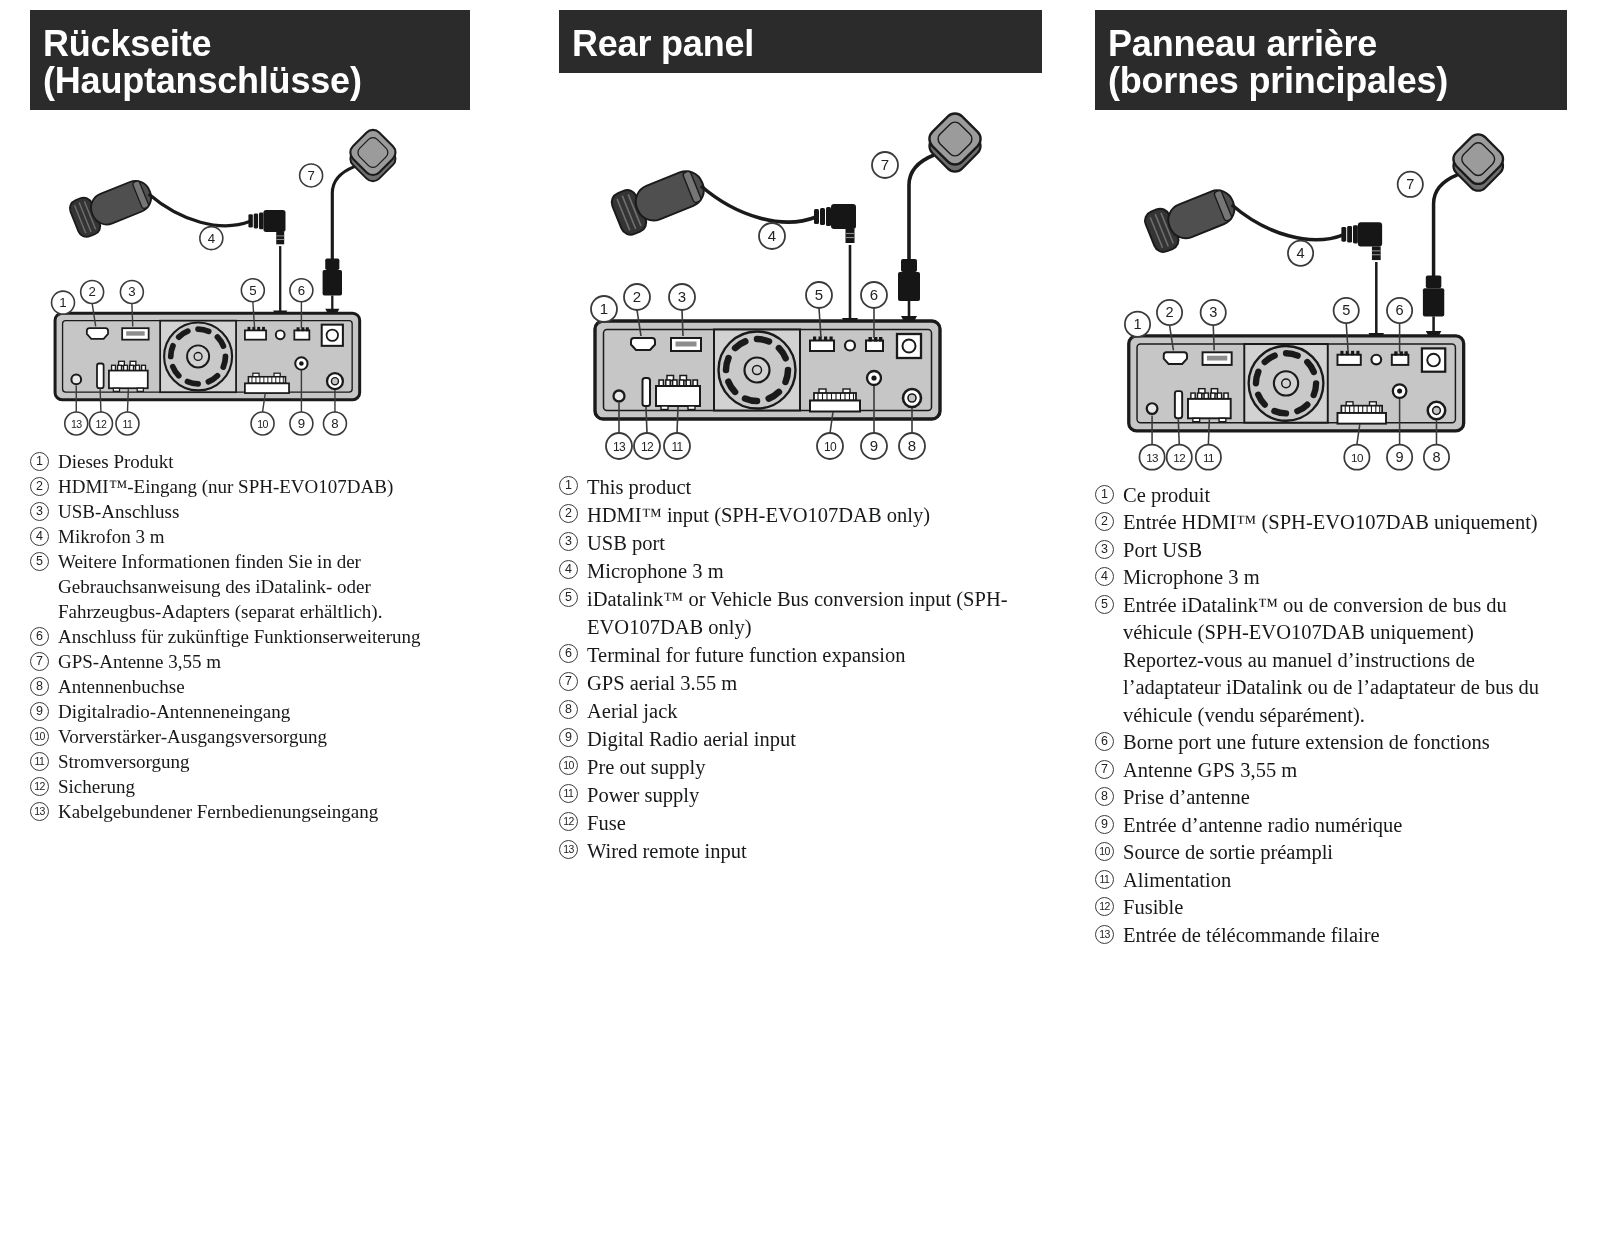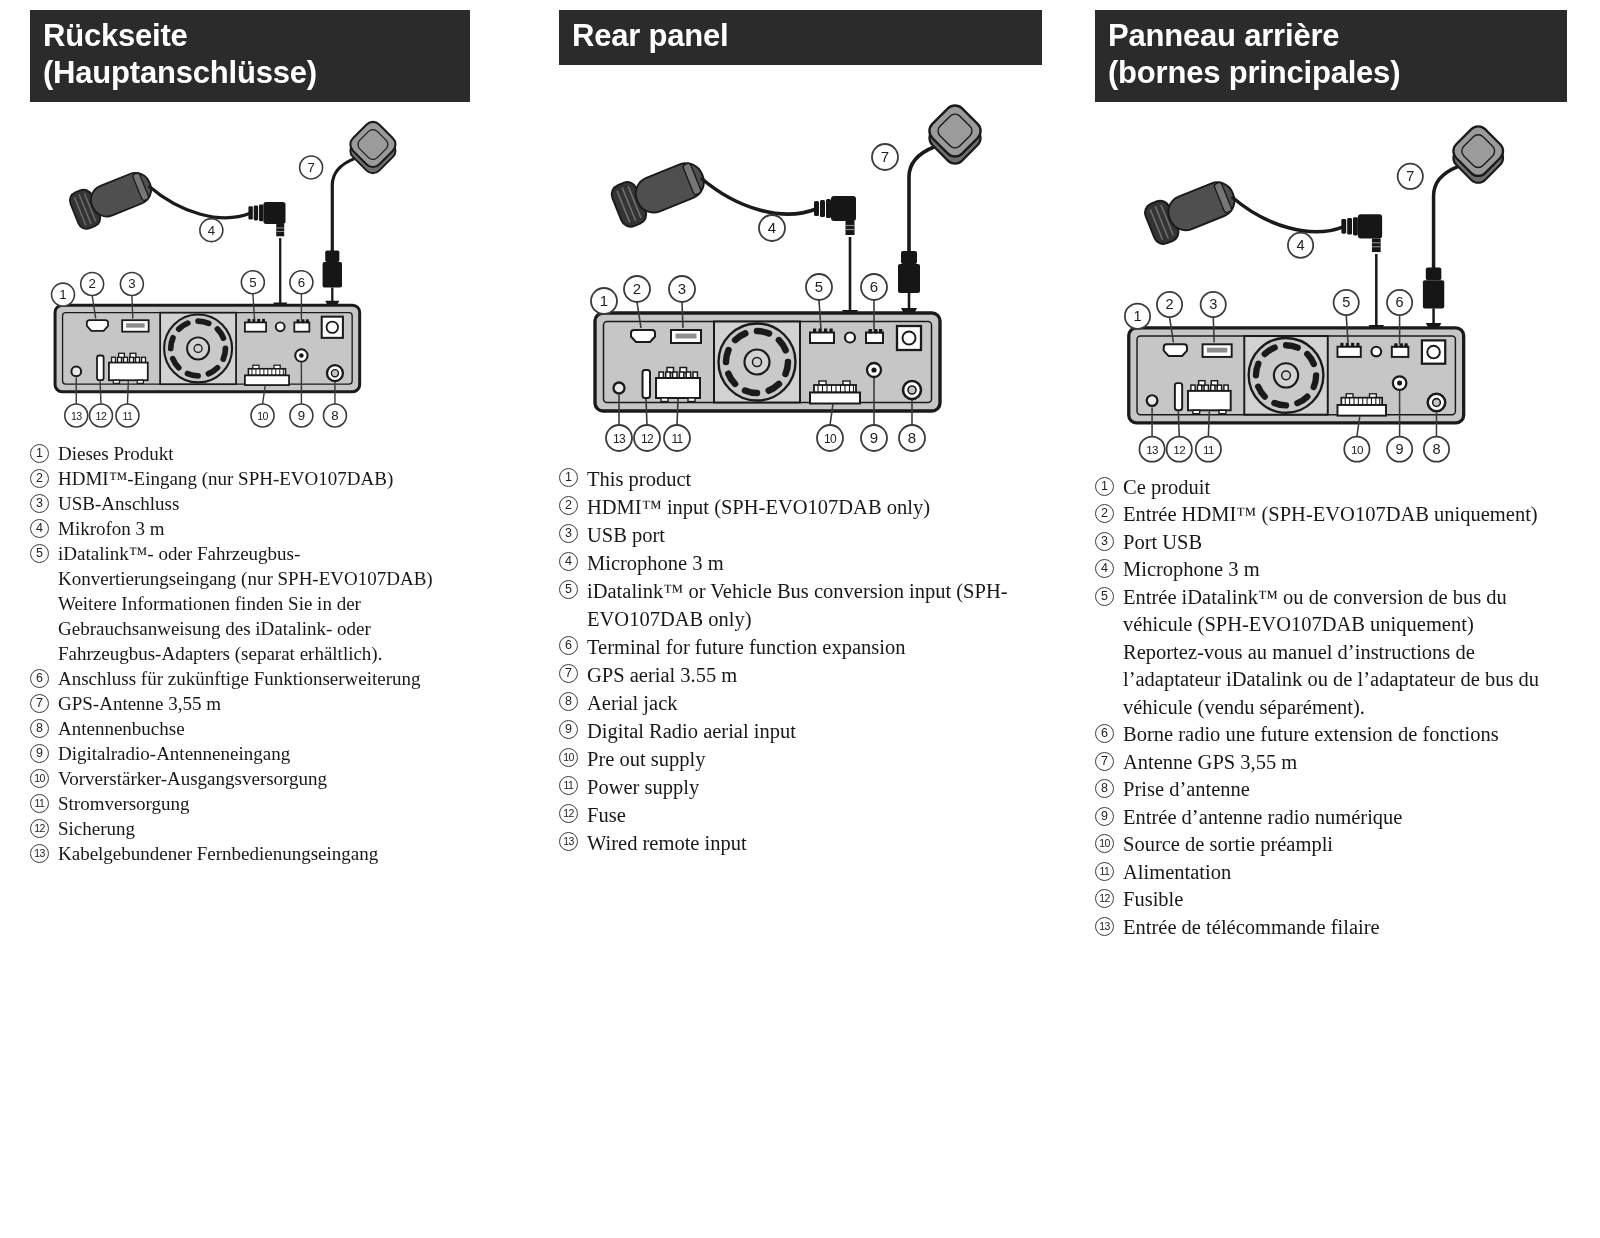--- a/index.html
+++ b/index.html
@@ -18,22 +18,22 @@
   }
   .page{display:flex;align-items:flex-start;}
   .col{flex:0 0 auto;}
   .col-de{width:440px;margin-left:30px;}
   .col-en{width:483px;margin-left:89px;}
   .col-fr{width:472px;margin-left:53px;}
   .htitle{
     background:var(--header-bg);
     color:var(--header-text);
     font-weight:700;
-    font-size:31px;line-height:37px;
-    padding:7px 14px 11px 13px;
+    font-size:36px;line-height:37px;
+    padding:15px 14px 11px 13px;
     letter-spacing:-0.2px;
   }
   .diagram-slot{display:block;}
   .col-de .diagram-slot{width:362px;margin:16px 0 12px 18px;}
   .col-en .diagram-slot{width:410px;margin:36px 0 12px 28px;}
   .col-fr .diagram-slot{width:398px;margin:20px 0 10px 26px;}
   .diagram-slot svg{width:100%;height:auto;display:block;}
 
   
   svg .ink{stroke:var(--diagram-ink,#1a1a1a);}
@@ -277,21 +277,20 @@
         </li>
         <li>
           <span class="cnum">4</span>
           <div class="itxt">
             <div>Mikrofon 3 m</div>
           </div>
         </li>
         <li>
           <span class="cnum">5</span>
           <div class="itxt">
-            <div>iDatalink™- oder Fahrzeugbus-Konvertierungseingang (nur SPH-EVO107DAB)</div>
             <div class="note">Weitere Informationen finden Sie in der Gebrauchsanweisung des iDatalink- oder Fahrzeugbus-Adapters (separat erhältlich).</div>
           </div>
         </li>
         <li>
           <span class="cnum">6</span>
           <div class="itxt">
             <div>Anschluss für zukünftige Funktionserweiterung</div>
           </div>
         </li>
         <li>
@@ -832,21 +831,21 @@
         <li>
           <span class="cnum">5</span>
           <div class="itxt">
             <div>Entrée iDatalink™ ou de conversion de bus du véhicule (SPH-EVO107DAB uniquement)</div>
             <div class="note">Reportez-vous au manuel d’instructions de l’adaptateur iDatalink ou de l’adaptateur de bus du véhicule (vendu séparément).</div>
           </div>
         </li>
         <li>
           <span class="cnum">6</span>
           <div class="itxt">
-            <div>Borne radio une future extension de fonctions</div>
+            <div>Borne port une future extension de fonctions</div>
           </div>
         </li>
         <li>
           <span class="cnum">7</span>
           <div class="itxt">
             <div>Antenne GPS 3,55 m</div>
           </div>
         </li>
         <li>
           <span class="cnum">8</span>

